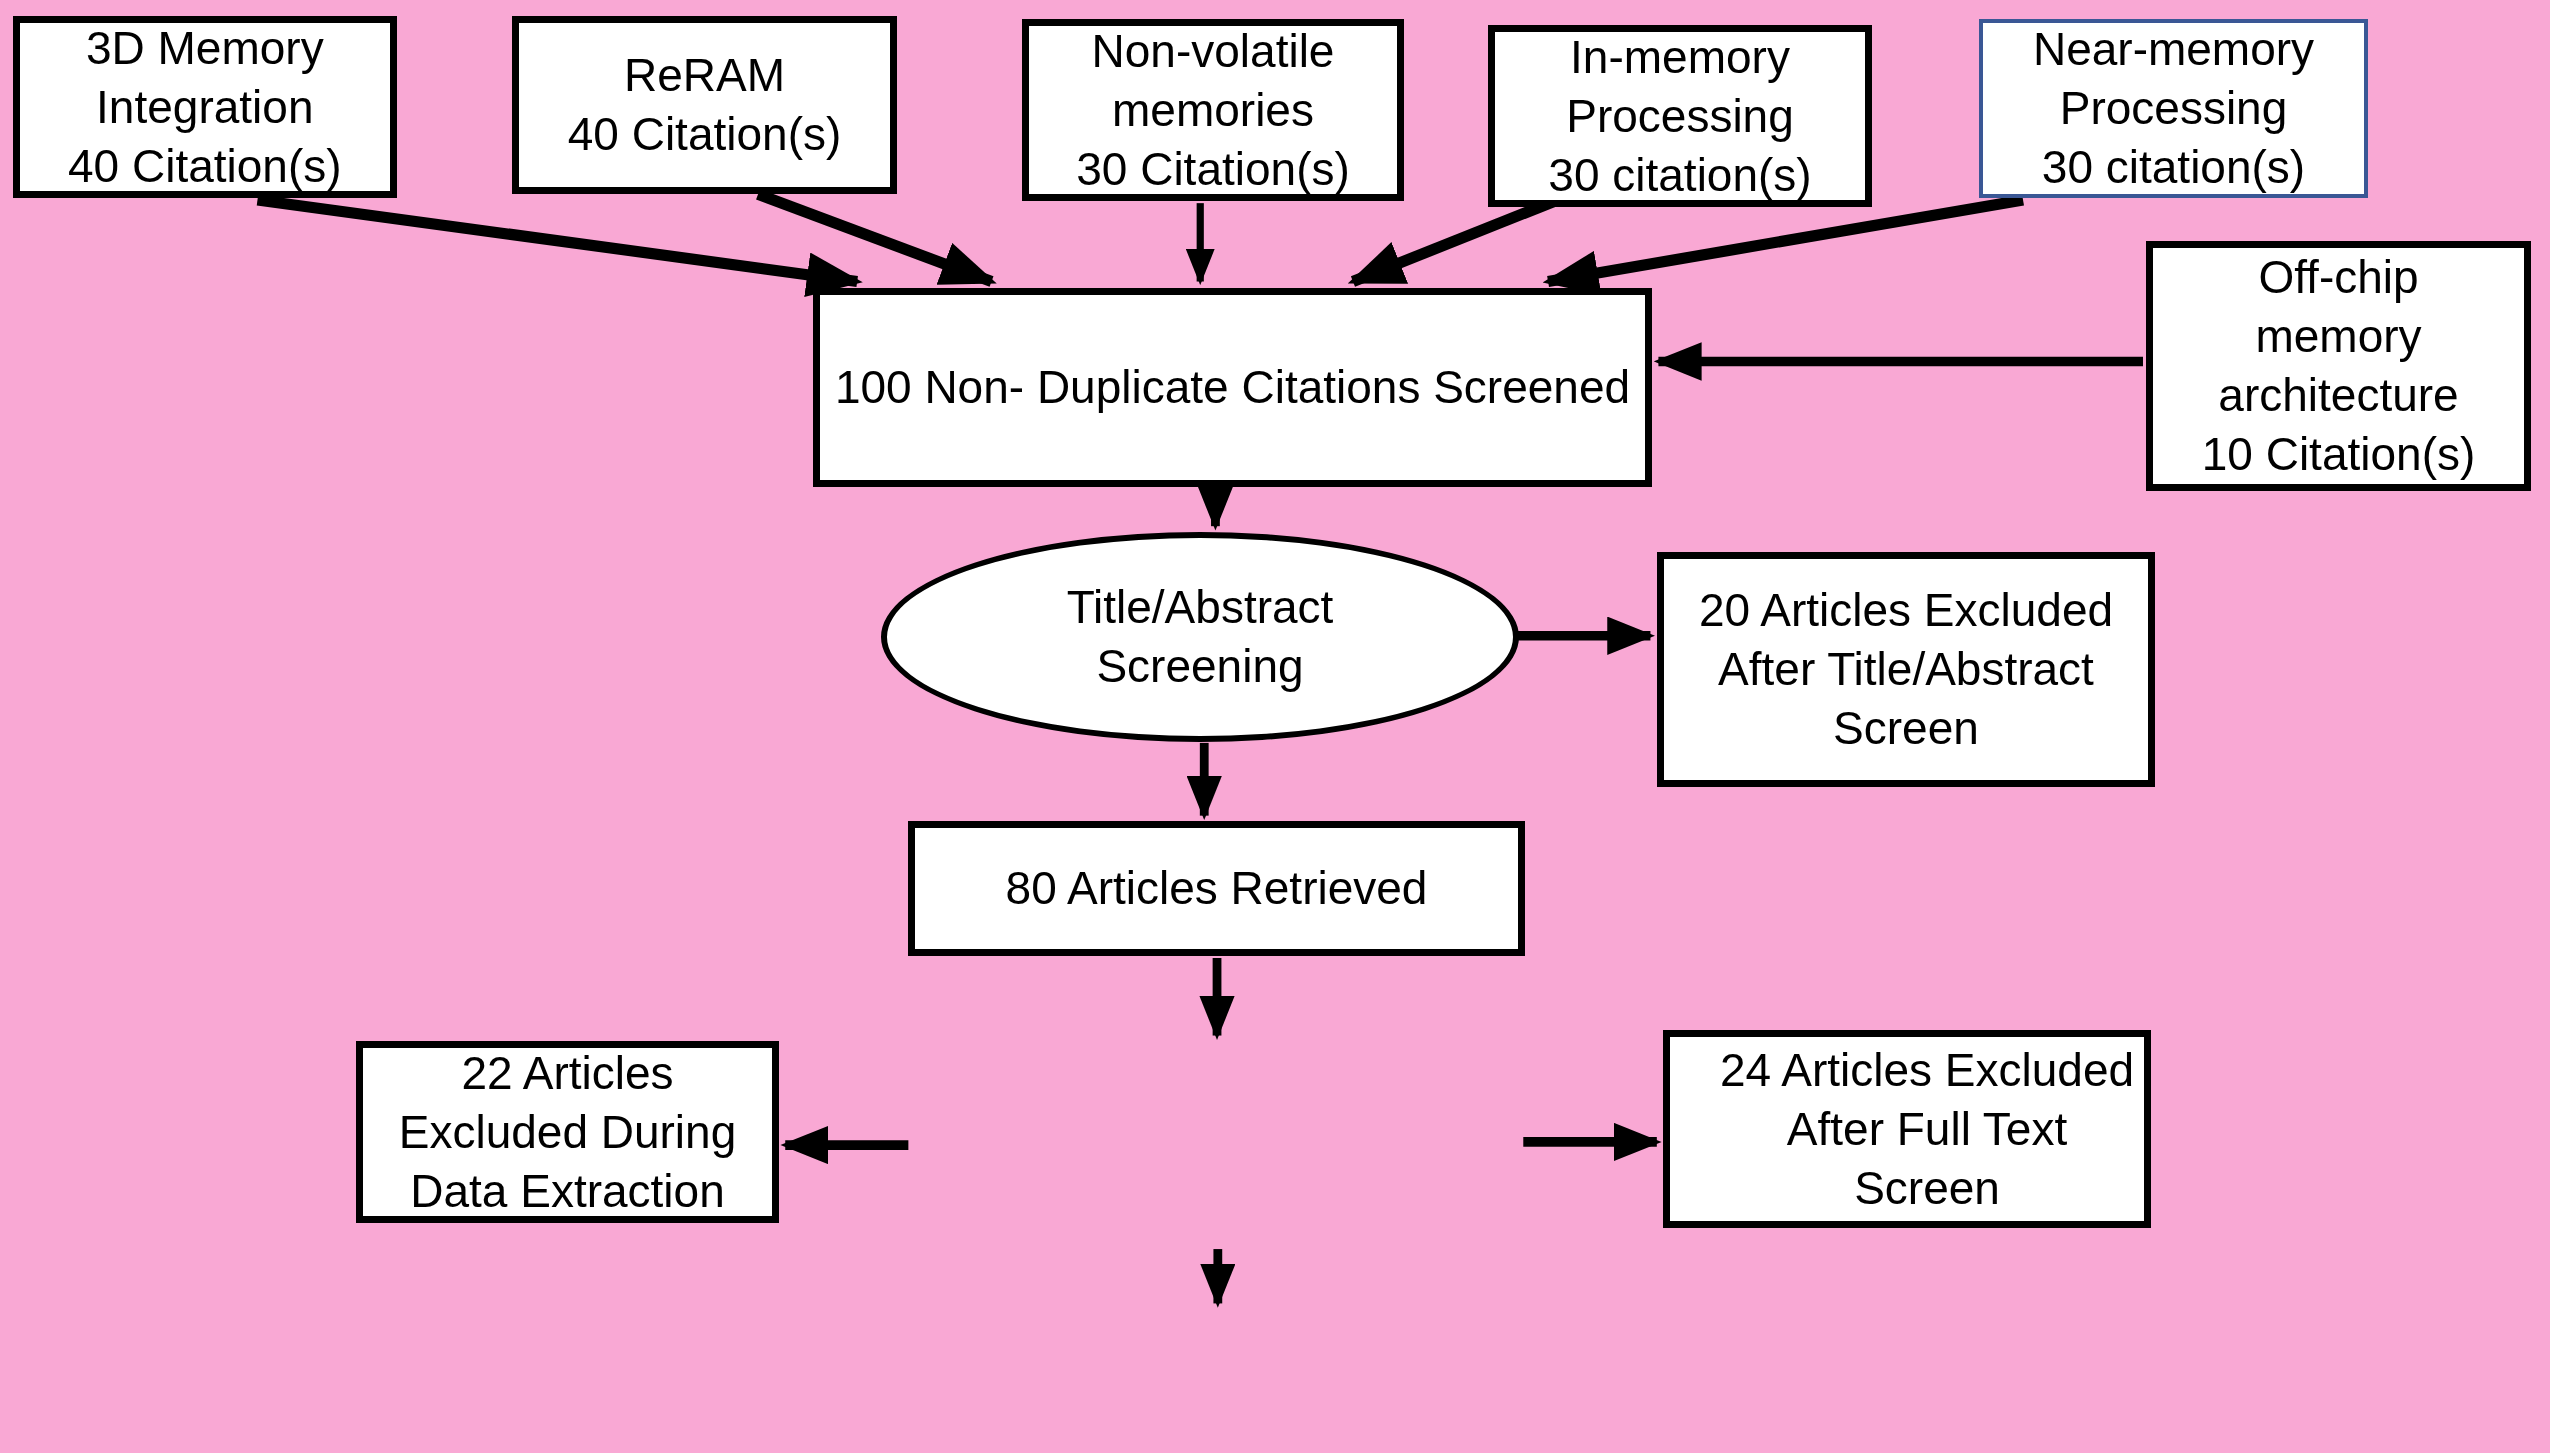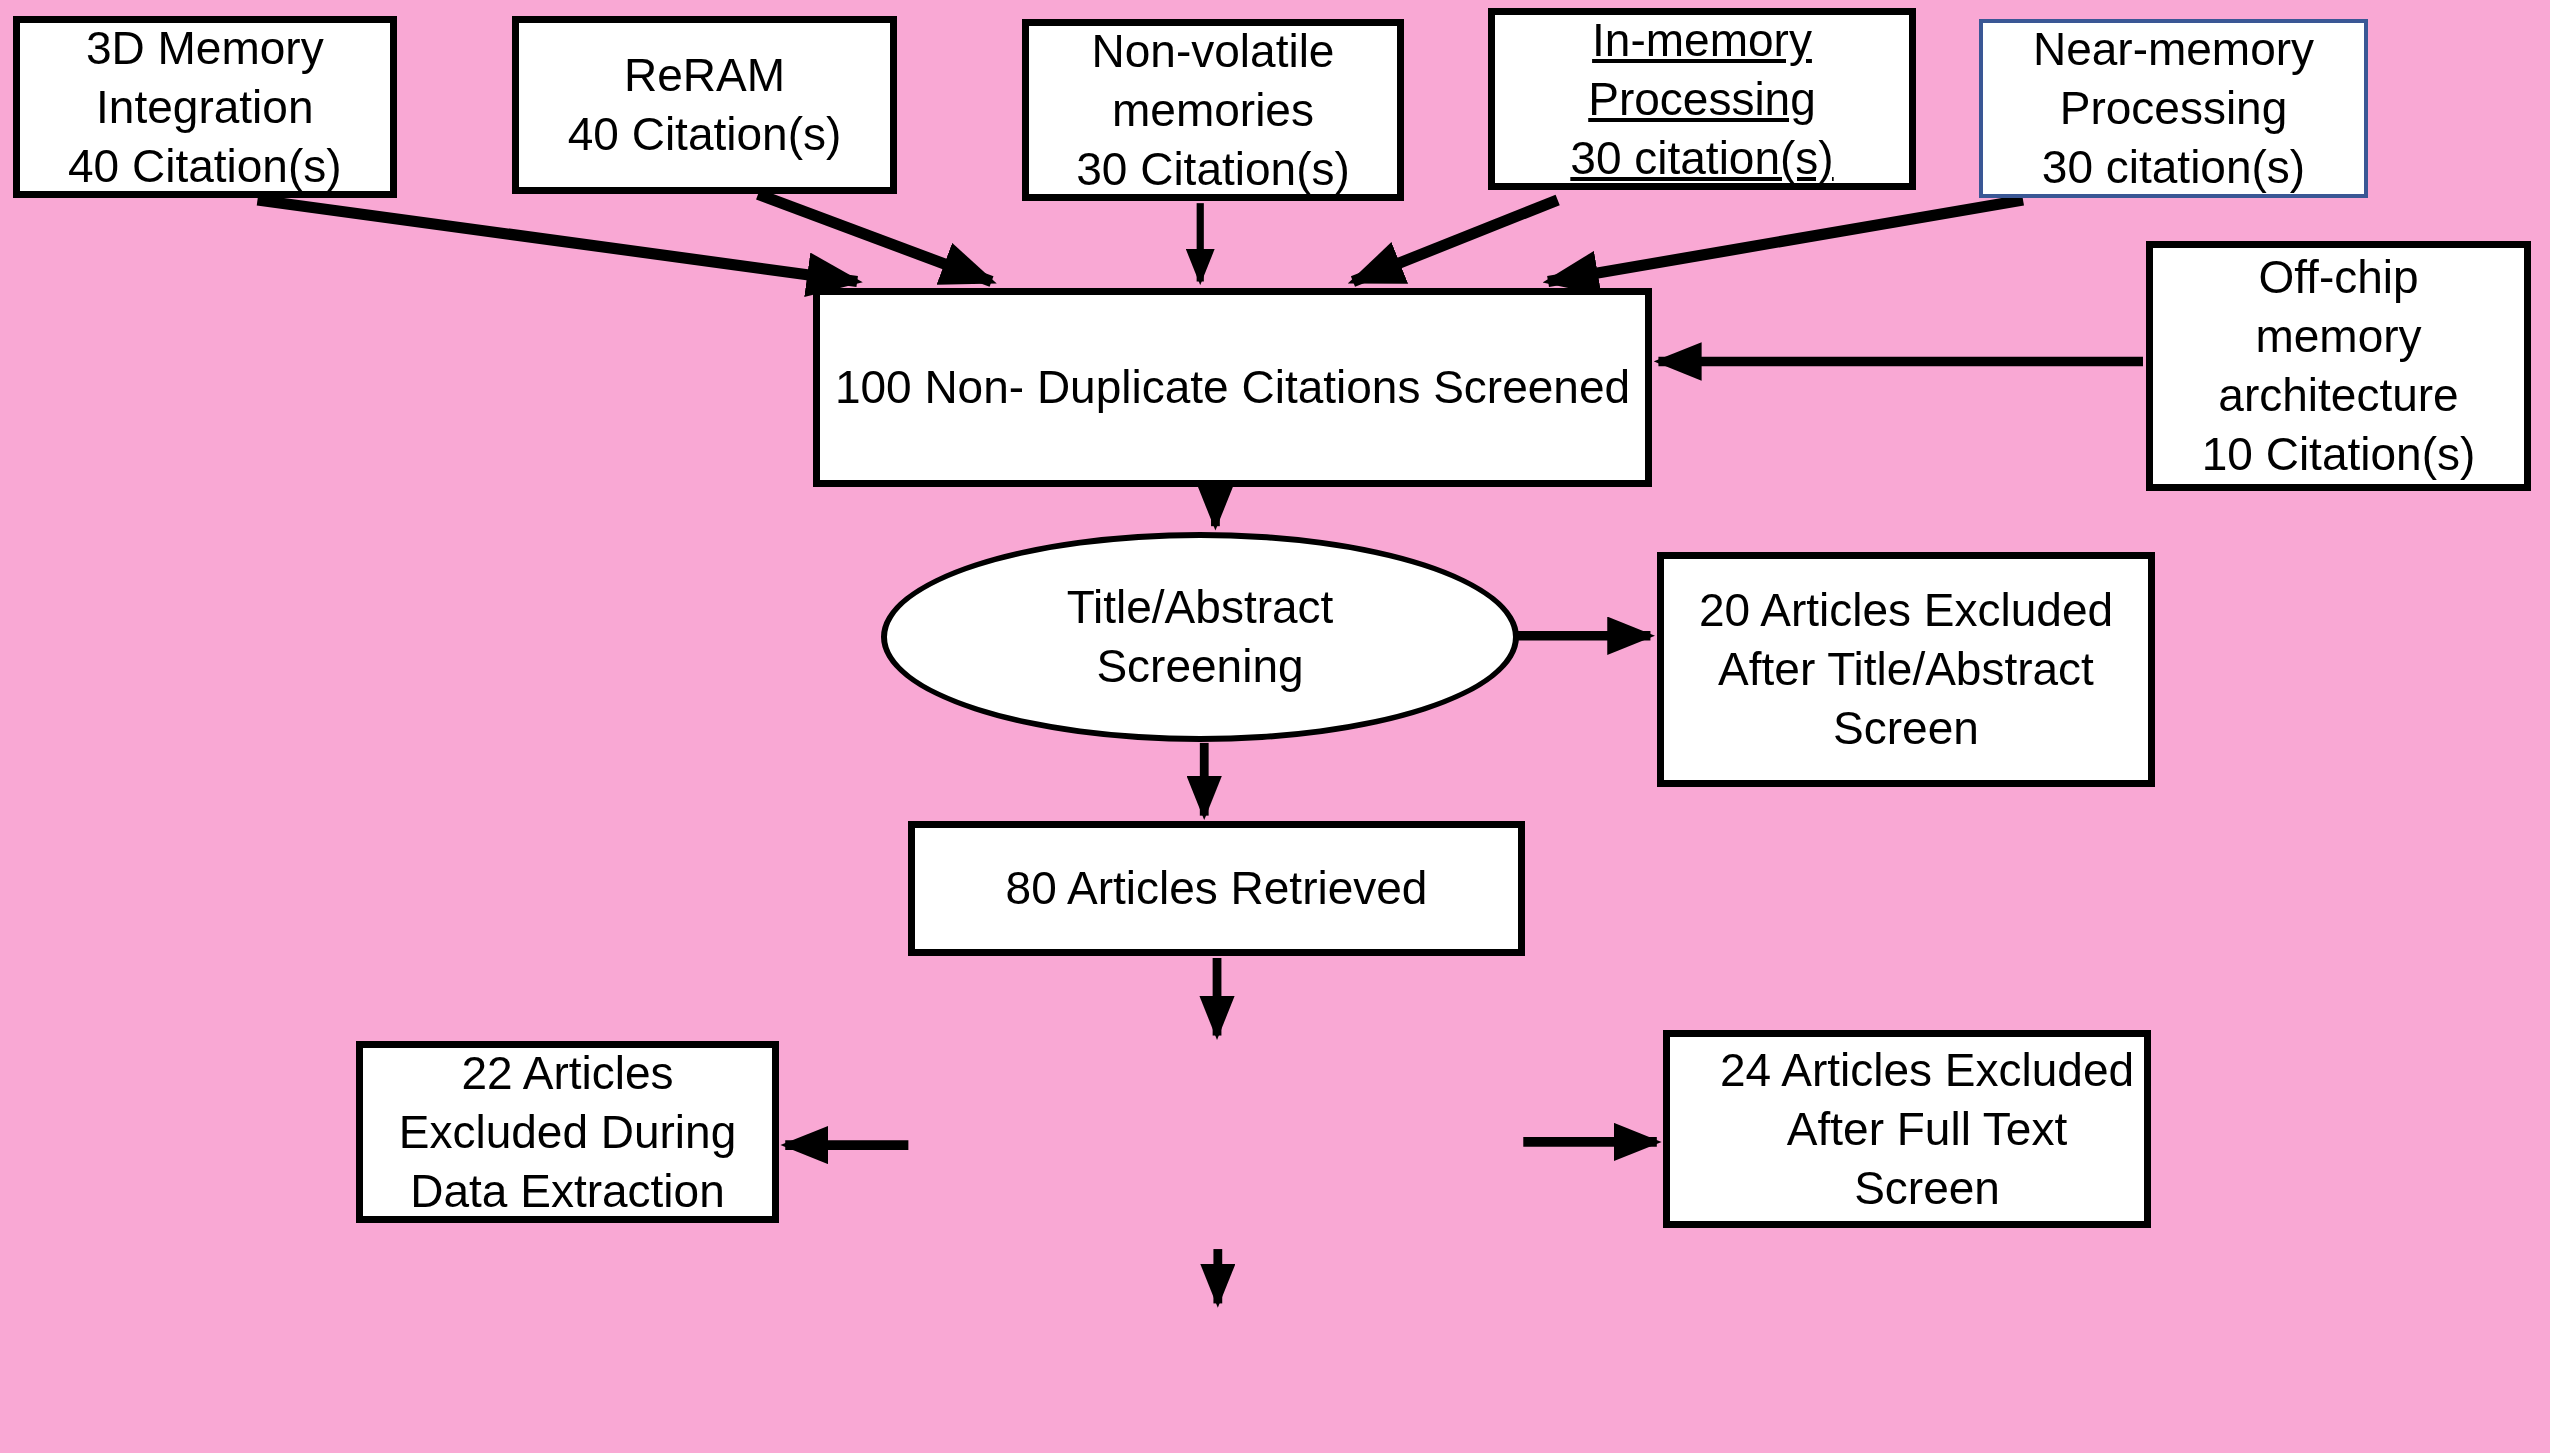--- a/index.html
+++ b/index.html
@@ -44,21 +44,21 @@
 Integration
 40 Citation(s)</div>
 
   <div class="node box" style="left:512px; top:16px; width:385px; height:178px;">ReRAM
 40 Citation(s)</div>
 
   <div class="node box" style="left:1010px; top:19px; width:382px; height:182px;margin-left:12px;">Non-volatile
 memories
 30 Citation(s)</div>
 
-  <div class="node box" style="left:1488px; top:8px; width:428px; height:182px;text-decoration:underline;">In-memory
+  <div class="node box" style="left:1488px; top:25px; width:384px; height:182px;">In-memory
 Processing
 30 citation(s)</div>
 
   <div class="node box highlight" style="left:1979px; top:19px; width:389px; height:179px;">Near-memory
 Processing
 30 citation(s)</div>
 
   <div class="node box" style="left:2146px; top:241px; width:385px; height:250px;">Off-chip
 memory
 architecture

